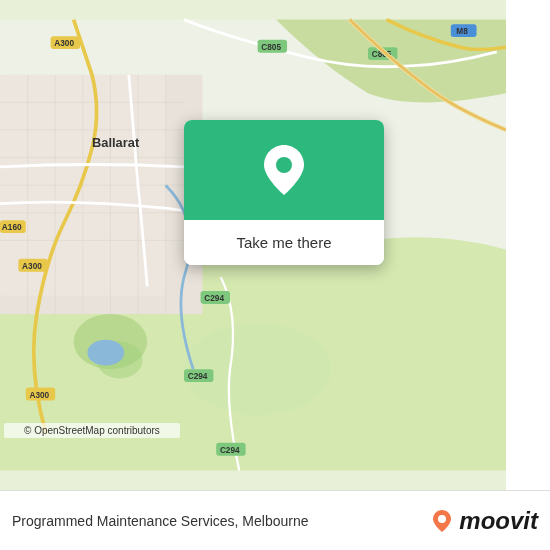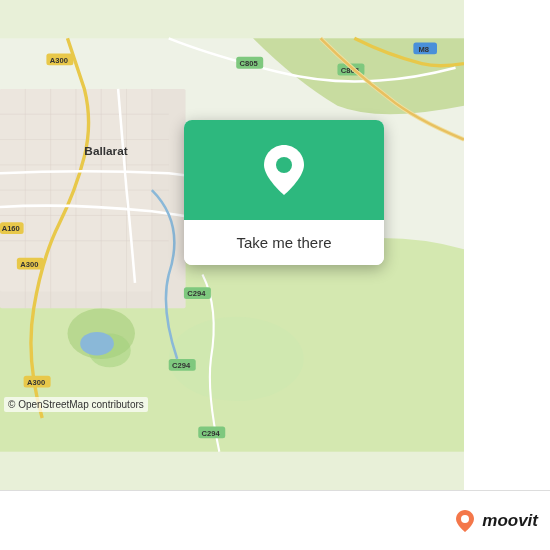--- a/index.html
+++ b/index.html
@@ -5,21 +5,21 @@
     * { margin: 0; padding: 0; box-sizing: border-box; }
     body {
       width: 550px;
       height: 550px;
       overflow: hidden;
       font-family: Arial, sans-serif;
       position: relative;
     }
 
     #map-container {
-      width: 464px;
+      width: 506px;
       height: 490px;
       position: relative;
       overflow: hidden;
       background-color: #e8f0d8;
     }
 
     
     .map-bg {
       width: 100%;
       height: 100%;
@@ -89,35 +89,35 @@
     }
 
     .moovit-logo {
       margin-left: auto;
       display: flex;
       align-items: center;
       gap: 4px;
     }
 
     .moovit-text {
-      font-size: 17px;
+      font-size: 24px;
       font-weight: bold;
       color: #1a1a1a;
       font-style: italic;
       text-align: right;
     }
 
     .osm-credit {
       position: absolute;
-      bottom: 78px;
+      bottom: 52px;
       left: 4px;
       font-size: 10px;
       color: #333;
       background: rgba(255,255,255,0.7);
-      padding: 2px 4px;
+      padding: 2px 20px;
       border-radius: 2px;
     }
 
     .bottom-location {
       font-size: 14px;
       color: #333;
     }
 
     
     .road-highway { stroke: #e8c84a; stroke-width: 4; fill: none; }
@@ -211,20 +211,21 @@
       <svg width="50" height="60" viewBox="0 0 50 60">
         <path d="M25,5 C14,5 5,14 5,25 C5,38 25,55 25,55 C25,55 45,38 45,25 C45,14 36,5 25,5 Z" fill="white"></path>
         <circle cx="25" cy="25" r="8" fill="#2db87e"></circle>
       </svg>
     </div>
     <button class="take-me-there-btn">Take me there</button>
   </div>
 </div>
 
 <div id="bottom-bar">
+  <span class="bottom-location">Programmed Maintenance Services, Melbourne</span>
   <div class="moovit-logo">
 
     <svg width="26" height="26" viewBox="0 0 26 26">
       <path d="M13,2 C8,2 4,6 4,11 C4,17 13,24 13,24 C13,24 22,17 22,11 C22,6 18,2 13,2 Z" fill="#f4774a"></path>
       <circle cx="13" cy="11" r="4" fill="white"></circle>
     </svg>
     <span class="moovit-text">moovit</span>
   </div>
 </div>
 

